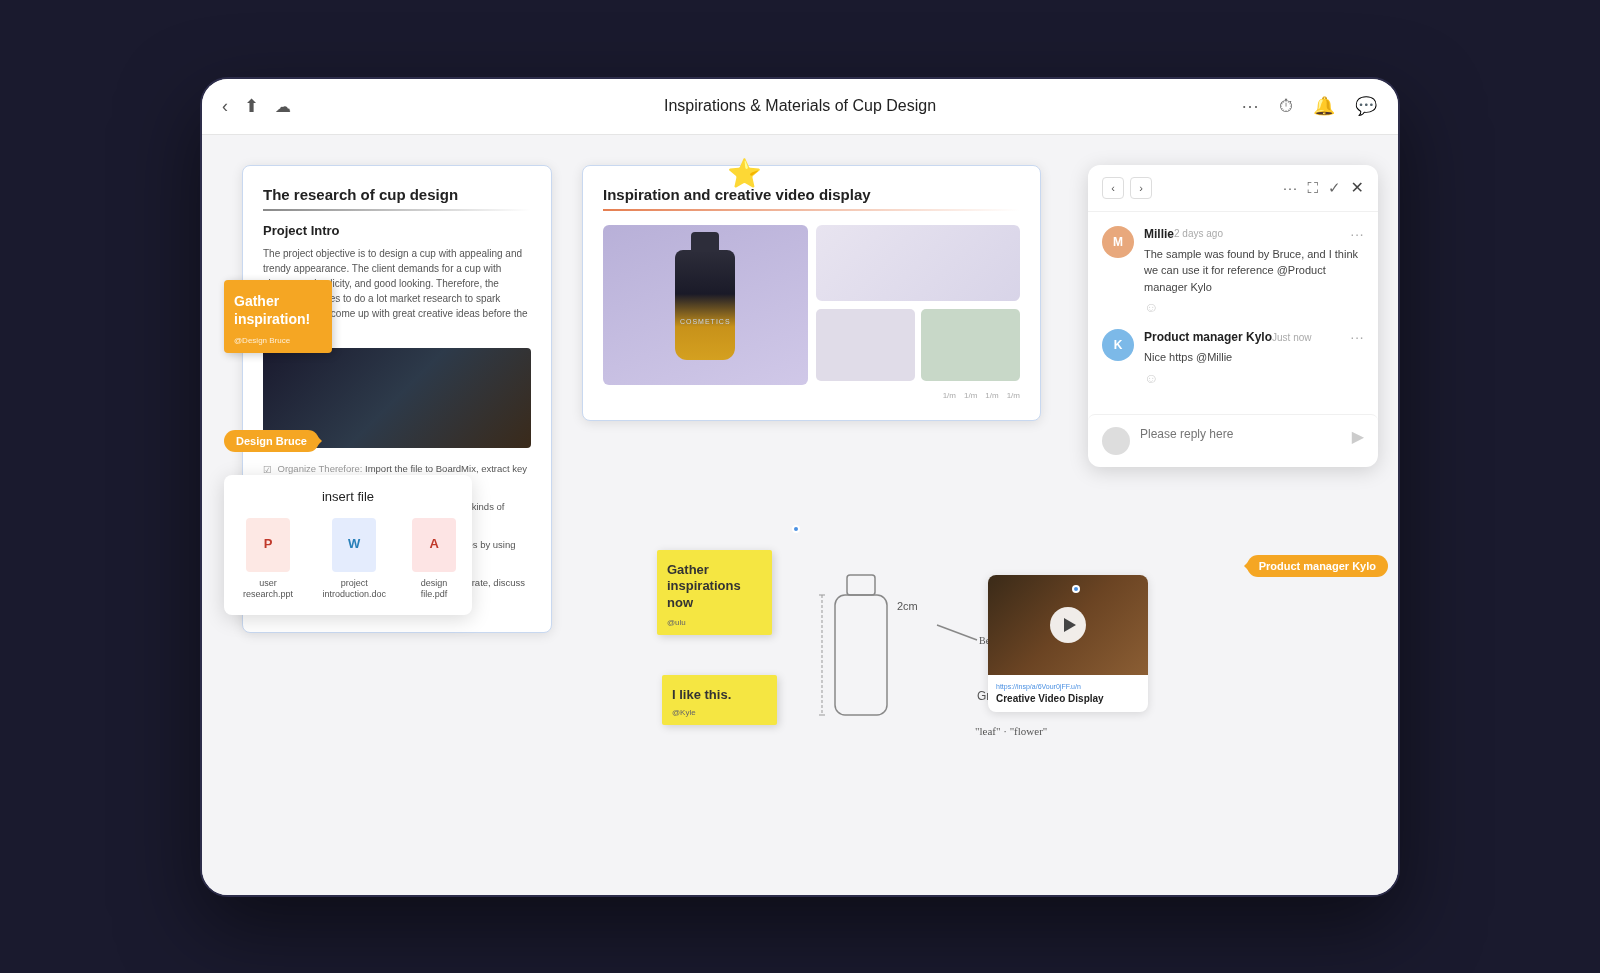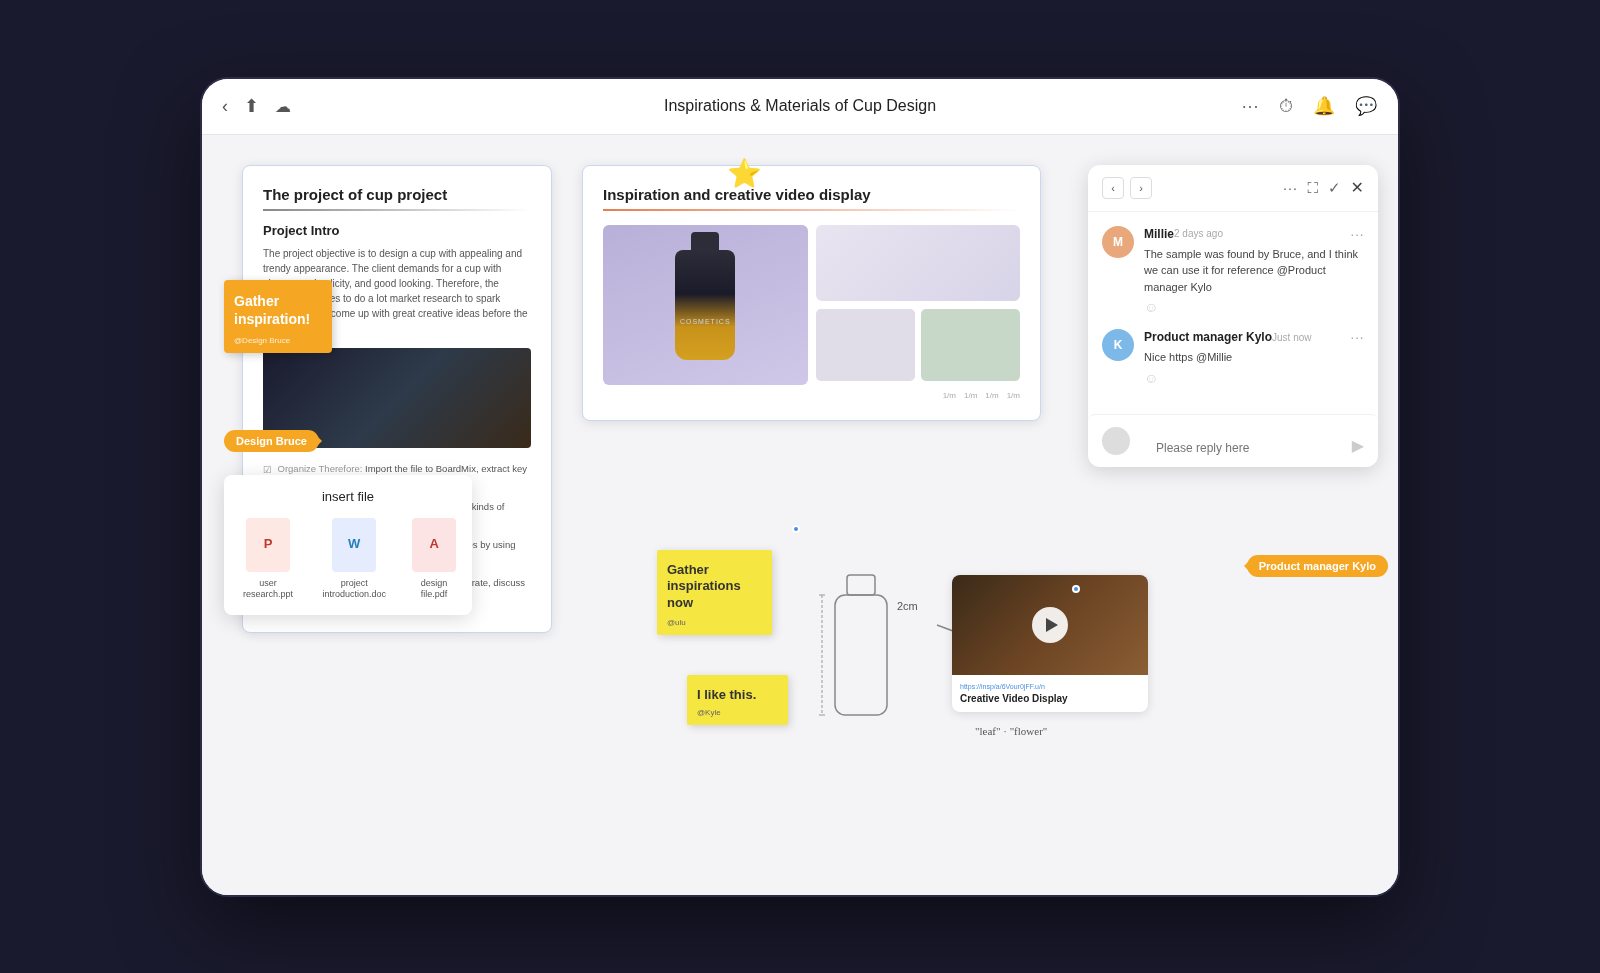--- a/index.html
+++ b/index.html
@@ -361,23 +361,23 @@
     }
     .sticky-yellow-center .s-author {
       font-size: 8px;
       color: #666;
       margin-top: 6px;
     }
 
     
     .sticky-yellow-bottom {
       position: absolute;
-      left: 485px;
+      left: 460px;
       top: 540px;
-      width: 101px;
+      width: 115px;
       background: #f5e642;
       padding: 12px 10px 8px;
       border-radius: 2px;
       box-shadow: 2px 2px 8px rgba(0,0,0,0.15);
       z-index: 10;
     }
     .sticky-yellow-bottom .s-title {
       font-size: 13px;
       font-weight: 600;
       color: #333;
@@ -395,21 +395,21 @@
       top: 410px;
       width: 300px;
       height: 260px;
     }
 
     
     .video-card {
       position: absolute;
       right: 250px;
       top: 440px;
-      width: 196px;
+      width: 160px;
       background: #fff;
       border-radius: 8px;
       box-shadow: 0 2px 10px rgba(0,0,0,0.12);
       overflow: hidden;
       margin-left: 25px;
     }
     .video-thumb {
       width: 100%;
       height: 100px;
       background: linear-gradient(135deg, #3a2a18 0%, #6b4423 50%, #8b5e34 100%);
@@ -554,22 +554,22 @@
       margin-top: 4px;
       font-size: 14px;
       color: #ccc;
       cursor: pointer;
     }
 
     .comment-reply-area {
       border-top: 1px solid #f0f0f0;
       padding: 12px 14px;
       display: flex;
-      align-items: flex-end;
-      gap: 26px;
+      align-items: flex-start;
+      gap: 10px;
       border-radius: 7px;
     }
     .reply-avatar {
       width: 28px;
       height: 28px;
       border-radius: 50%;
       background: #ddd;
       flex-shrink: 0;
     }
     .reply-input {
@@ -633,21 +633,21 @@
       <span class="icon-btn">···</span>
       <span class="icon-btn">⏱</span>
       <span class="icon-btn">🔔</span>
       <span class="icon-btn">💬</span>
     </div>
   </div>
 
   <div class="canvas-area">
 
     <div class="doc-card">
-      <h2>The project of cup project</h2>
+      <h2>The research of cup design</h2>
       <div class="doc-card-divider"></div>
       <h3>Project Intro</h3>
       <p>The project objective is to design a cup with appealing and trendy appearance. The client demands for a cup with elegance, simplicity, and good looking. Therefore, the designer requires to do a lot market research to spark inspiration and come up with great creative ideas before the design.</p>
       <div class="doc-image-placeholder"></div>
       <div class="todo-list">
         <div class="todo-item">
           <span class="check checked">☑</span>
           <span><span style="color:#999;">Organize Therefore:</span> Import the file to BoardMix, extract key demands</span>
         </div>
         <div class="todo-item">

